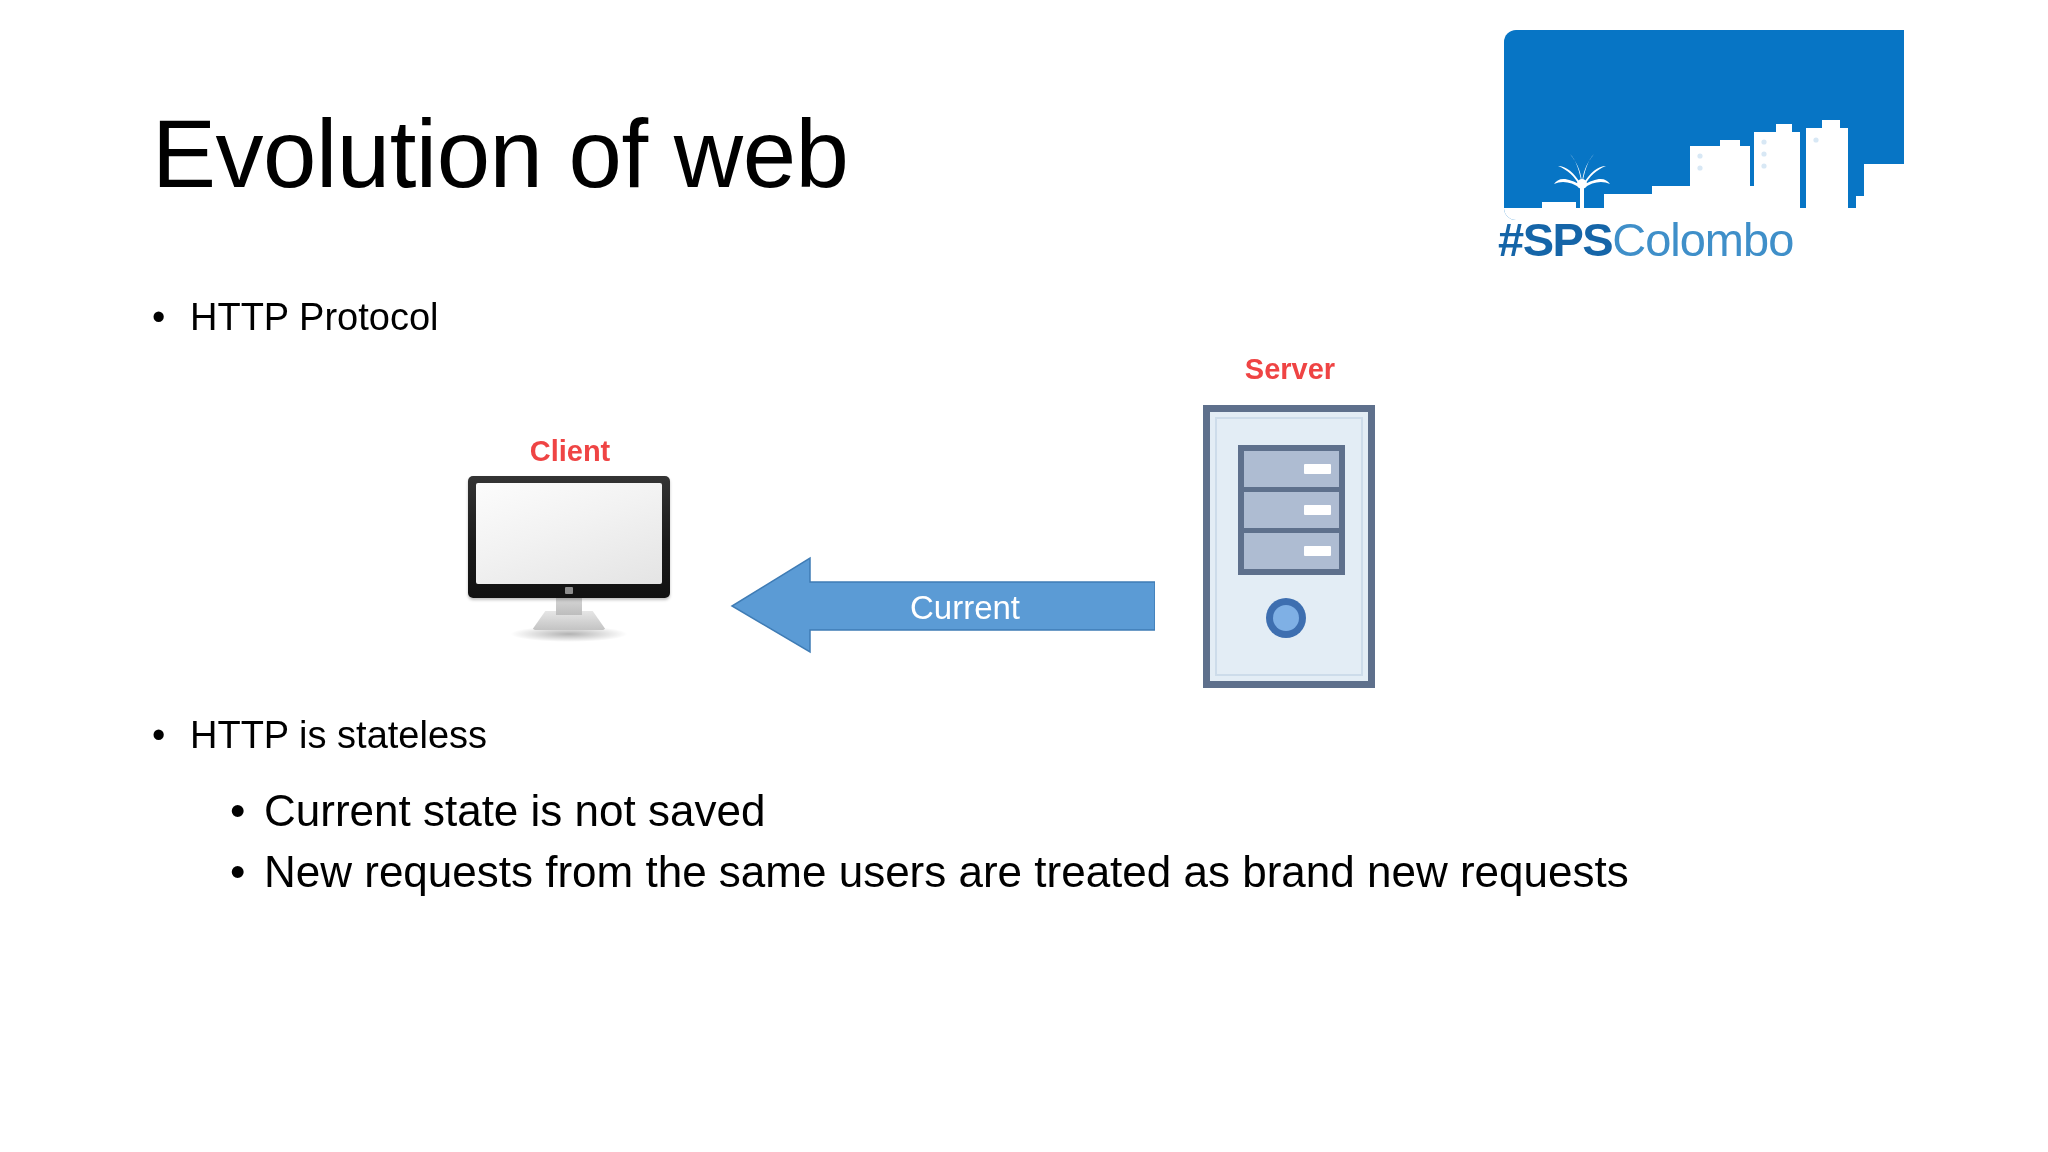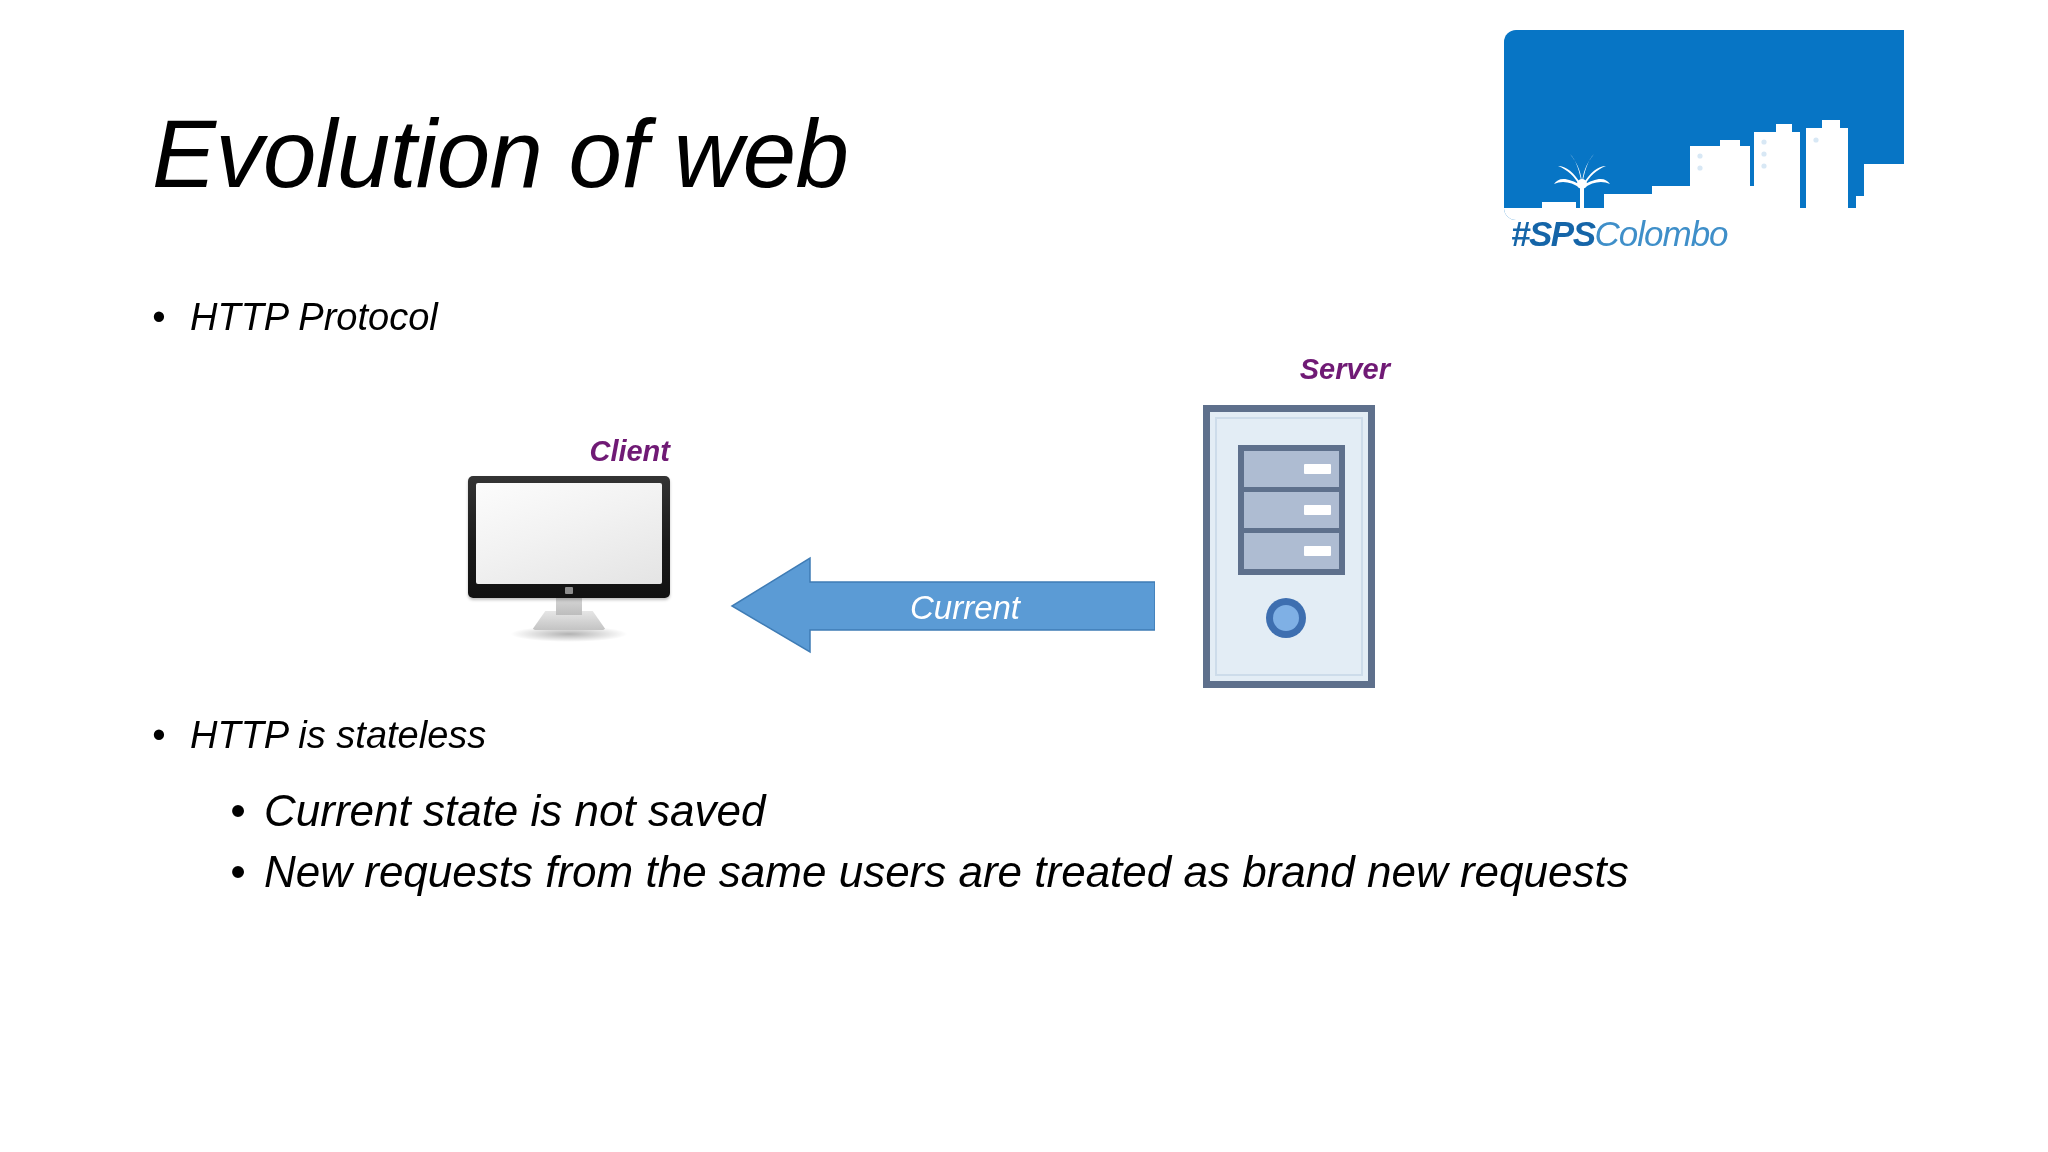--- a/index.html
+++ b/index.html
@@ -10,21 +10,20 @@
   }
   body {
     font-family: "Liberation Sans", sans-serif;
   }
   .slide {
     position: relative;
     width: 1904px;
     height: 1152px;
     background: #ffffff;
     overflow: hidden;
-    font-style: italic;
   }
 
   
   .slide-title {
     position: absolute;
     left: 152px;
     top: 104px;
     font-size: 96px;
     line-height: 1.05;
     color: #000000;
@@ -54,23 +53,23 @@
   .logo-skyline {
     position: absolute;
     left: 0;
     bottom: 0;
     width: 100%;
     height: 130px;
     display: block;
   }
   .logo-wordmark {
     position: absolute;
-    left: 17px;
+    left: 4px;
     top: 186px;
-    font-size: 35px;
+    font-size: 47px;
     line-height: 1;
     white-space: nowrap;
   }
   .logo-wordmark .hash {
     font-weight: bold;
     color: #1565a8;
     letter-spacing: -1.5px;
   }
   .logo-wordmark .city {
     font-weight: 400;
@@ -109,24 +108,24 @@
     top: 0;
     width: 2048px;
     height: 1152px;
     pointer-events: none;
   }
   .diagram > * { pointer-events: auto; }
 
   .node-label {
     position: absolute;
     font-weight: bold;
-    color: #701a75;
+    color: #ef4444;
     font-size: 29px;
     white-space: nowrap;
-    text-align: right;
+    text-align: center;
   }
   .label-client { left: 470px; top: 435px; width: 200px; }
   .label-server { left: 1190px; top: 353px; width: 200px; }
 
   
   .monitor {
     position: absolute;
     left: 468px;
     top: 476px;
     width: 202px;

